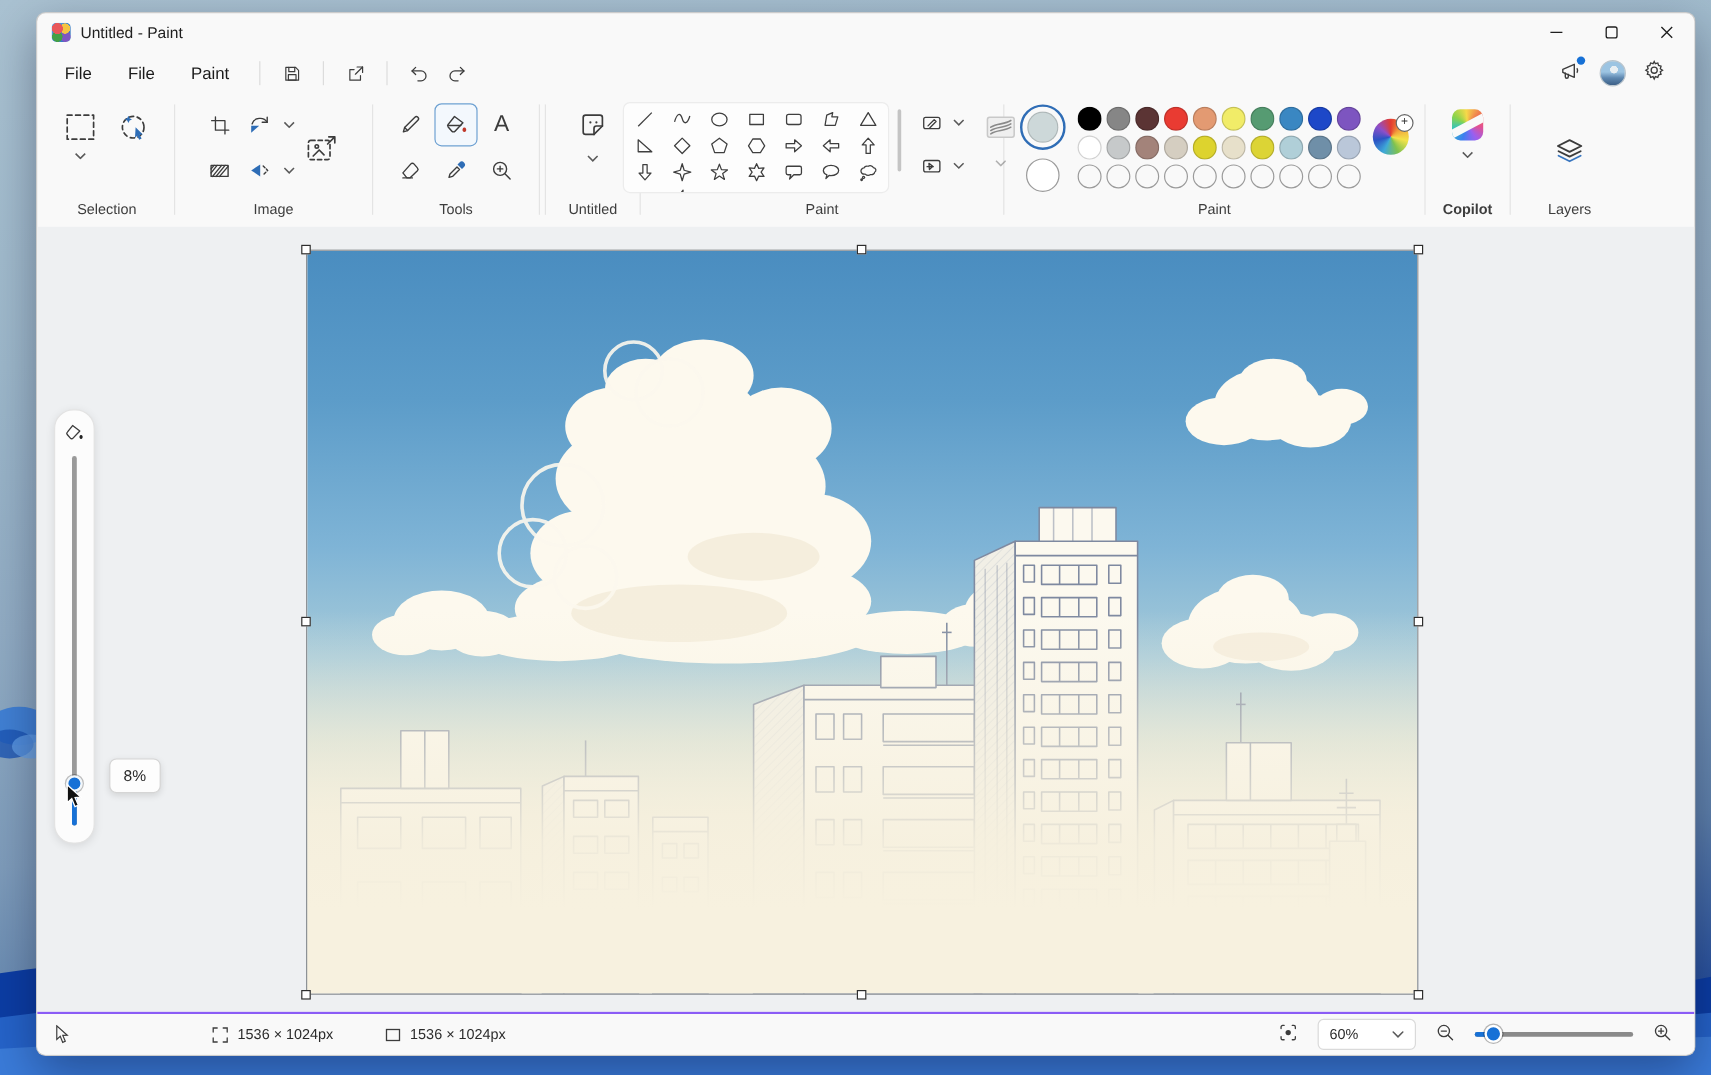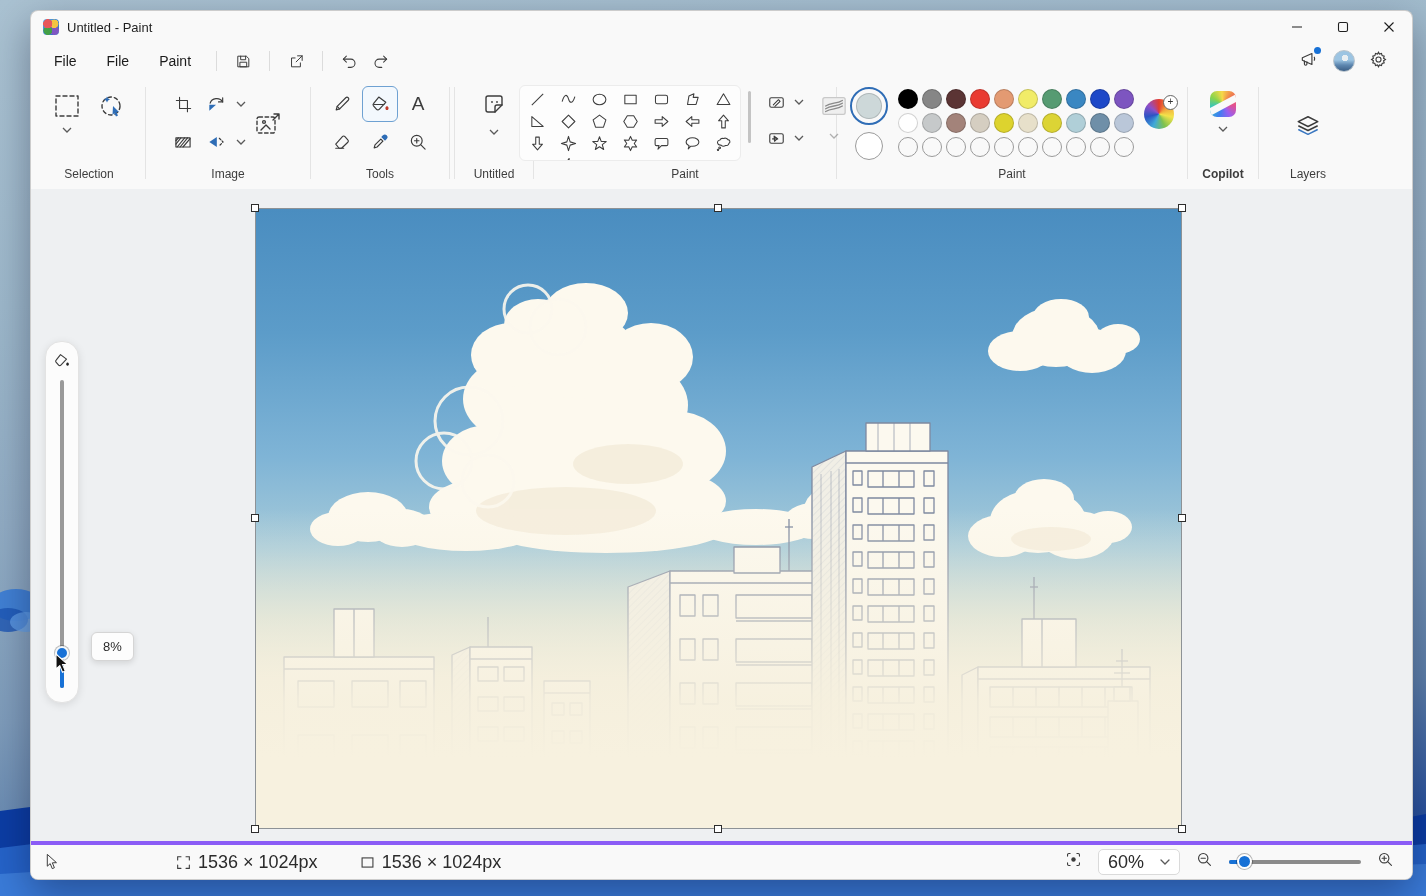--- a/index.html
+++ b/index.html
@@ -88,22 +88,22 @@
   #tolerance-panel .tool-ico{margin-top:10px;}
   #tol-track{position:relative;width:4px;flex:1;margin:10px 0 14px;border-radius:2px;background:#9a9a9a;}
   #tol-fill{position:absolute;left:0;right:0;bottom:0;height:36px;background:#1771d6;border-radius:2px;}
   #tol-thumb{position:absolute;left:-5px;bottom:28px;width:14px;height:14px;border-radius:50%;
     background:#1771d6;border:2px solid #f2f7fb;box-shadow:0 0 0 1px rgba(0,0,0,.25);box-sizing:border-box;}
   #tol-tooltip{position:absolute;left:60px;top:443px;background:#fdfdfd;border:1px solid #d5d5d5;border-radius:6px;
     box-shadow:0 2px 6px rgba(0,0,0,.12);padding:6px 11px;font-size:13px;color:#2b2b2b;}
   #mouse-cursor{position:absolute;left:24px;top:464px;width:15px;height:21px;}
 
   
-  #statusbar{height:34px;flex:0 0 auto;border-top:4px solid #8b5cf6;background:#f9f9f9;
-    display:flex;align-items:center;font-size:18px;color:#2b2b2b;padding:0 10px;}
+  #statusbar{height:34px;flex:0 0 auto;border-top:2px solid #8b5cf6;background:#f9f9f9;
+    display:flex;align-items:center;font-size:12px;color:#2b2b2b;padding:0 10px;}
   #statusbar svg{stroke:#3c3c3c;fill:none;stroke-width:1.3;stroke-linecap:round;}
   .sb-item{display:flex;align-items:center;gap:7px;}
   #zoom-dropdown{display:flex;align-items:center;justify-content:space-between;width:82px;height:26px;
     background:#fff;border:1px solid #dadada;border-radius:5px;padding:0 9px;box-sizing:border-box;}
   #zoom-slider{position:relative;width:132px;height:4px;background:#8a8a8a;border-radius:2px;}
   #zoom-slider .zfill{position:absolute;left:0;top:0;bottom:0;width:10px;background:#1771d6;border-radius:2px;}
   #zoom-thumb{position:absolute;left:8px;top:-6px;width:15px;height:15px;border-radius:50%;
     background:#1771d6;border:2.5px solid #fff;box-shadow:0 0 0 1px rgba(0,0,0,.28);box-sizing:border-box;}
 </style>
 </head>

